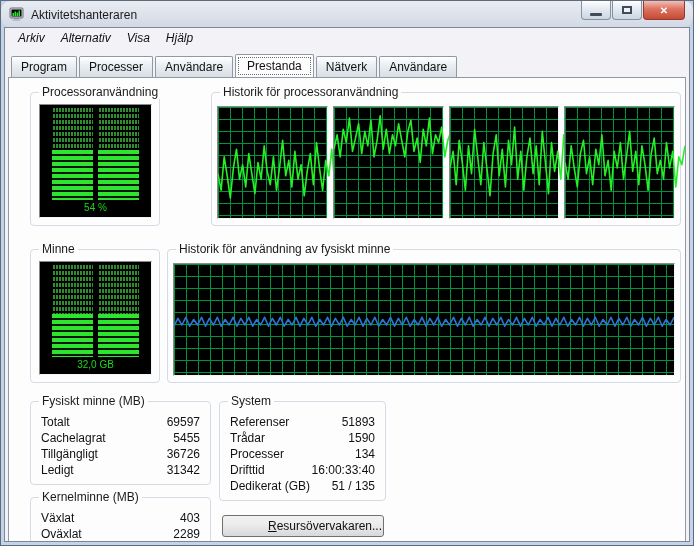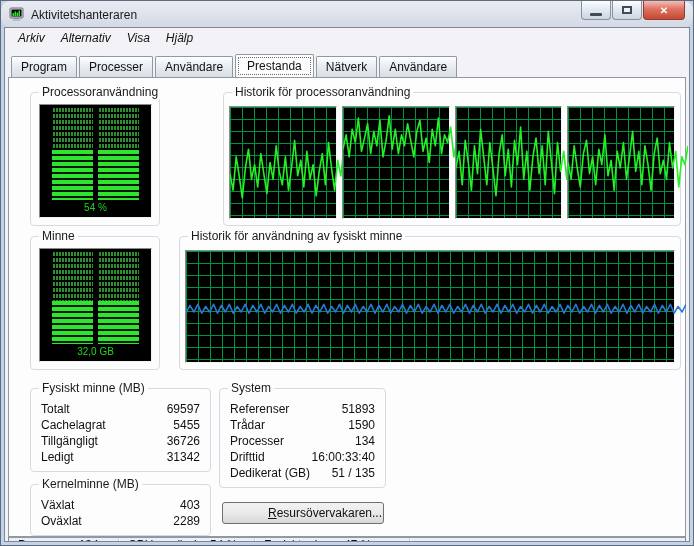--- a/index.html
+++ b/index.html
@@ -34,23 +34,23 @@
     background:linear-gradient(#fff,#ebeff3 40%,#d8dee4); margin-right:2px; height:21px; }
   .tab.active { background:#fdfdfe; height:23px; padding:4px 11px 5px 11px; margin-top:-2px; position:relative; }
   .tab.active .focusdots { position:absolute; inset:2px; border:1px dotted #6a6a6a; border-radius:1px; }
 
   .tabpage { flex:1; background:#fdfdfe; border:1px solid #8f99a3; margin-top:-1px; padding:8px 4px 0 21px; position:relative; }
 
   
   .group { position:relative; border:1px solid #d4dbe4; border-radius:4px; }
   .group > .grouplabel { position:absolute; top:-8px; left:8px; background:#fdfdfe; padding:0 3px; color:#1a1a1a; white-space:nowrap; }
 
-  .row1, .row2 { display:flex; gap:19px; }
+  .row1, .row2 { display:flex; gap:7px; }
   .row1 { margin-top:6px; }
-  .row2 { margin-top:10px; }
+  .row2 { margin-top:23px; }
   .meter-group { width:130px; height:134px; flex:0 0 auto; }
   .hist-group { flex:1; height:134px;margin-left:44px; }
 
   
   .meter { position:absolute; left:8px; right:7px; top:11px; bottom:7px; background:#000;
     border:1px solid; border-color:#8a8a8a #f4f4f4 #f4f4f4 #8a8a8a; display:flex; flex-direction:column; }
   .meter-bars { flex:1; display:flex; gap:5px; padding:3px 12px 0 12px; }
   .meter-col { flex:1; display:flex; flex-direction:column; }
   .led-dim { flex:1;
     background-image: repeating-linear-gradient(90deg, #000 0 1px, transparent 1px 3px),

